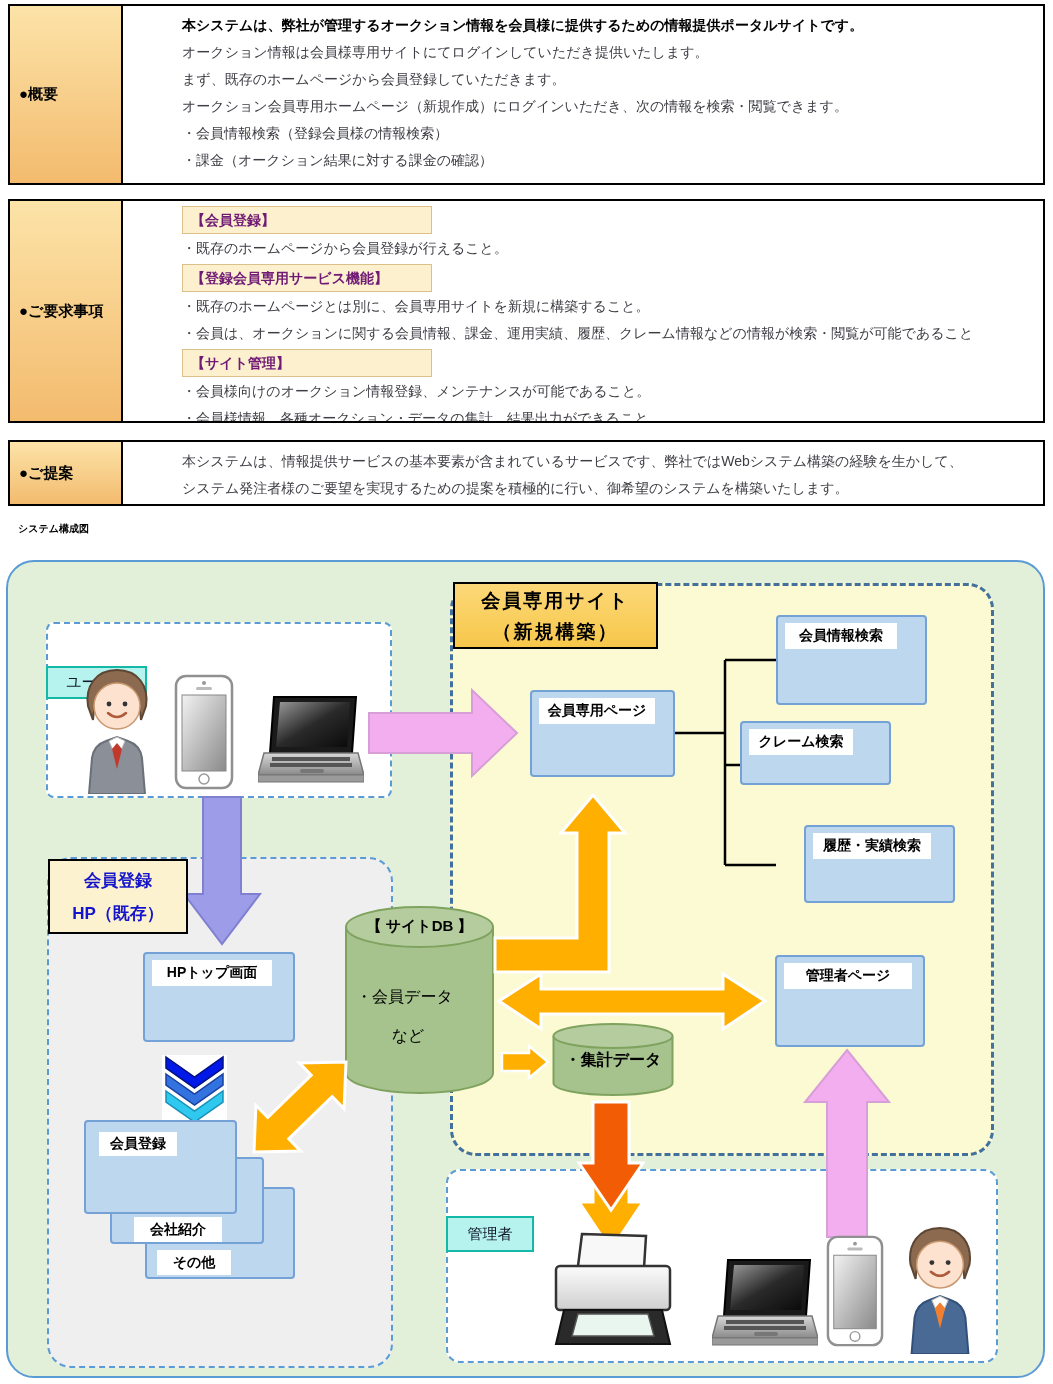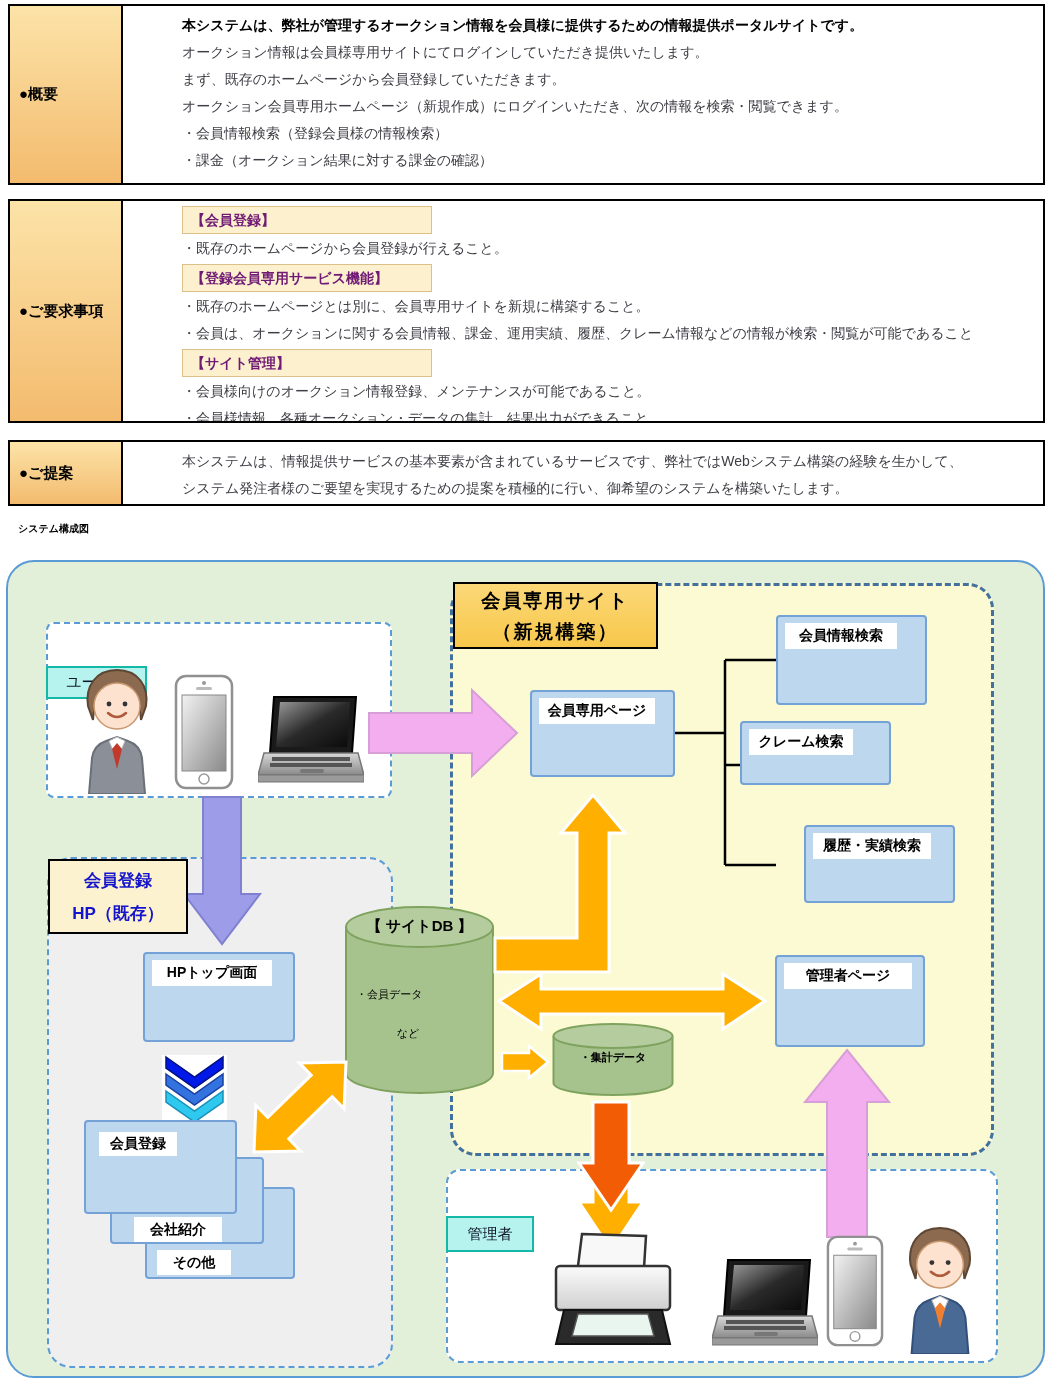--- a/index.html
+++ b/index.html
@@ -47,21 +47,21 @@
   #reg-label { position:absolute; z-index:3; left:40px; top:297px; width:140px; height:75px;
                background:#FDF2CF; border:2px solid #000;
                display:flex; flex-direction:column; align-items:center; justify-content:center;
                color:#1414CC; font-weight:bold; font-size:17px; line-height:33px; }
 
   .bluebox { position:absolute; background:#BDD7EE; border:2px solid #74A1D6; border-radius:4px; z-index:3; }
   .strip { position:absolute; left:7px; top:6px; height:26px; background:#fff;
            display:flex; align-items:center; justify-content:center;
            font-weight:bold; font-size:14px; color:#000; white-space:nowrap; }
 
-  .dbtext { position:absolute; z-index:3; color:#000; font-size:11px; }
+  .dbtext { position:absolute; z-index:3; color:#000; font-size:16px; }
   .icon { position:absolute; z-index:4; }
   .icon svg { display:block; }
 </style>
 </head>
 <body>
 
 <div class="page">
 
   <div class="sec" id="sec-overview">
     <div class="sec-label">●概要</div>

